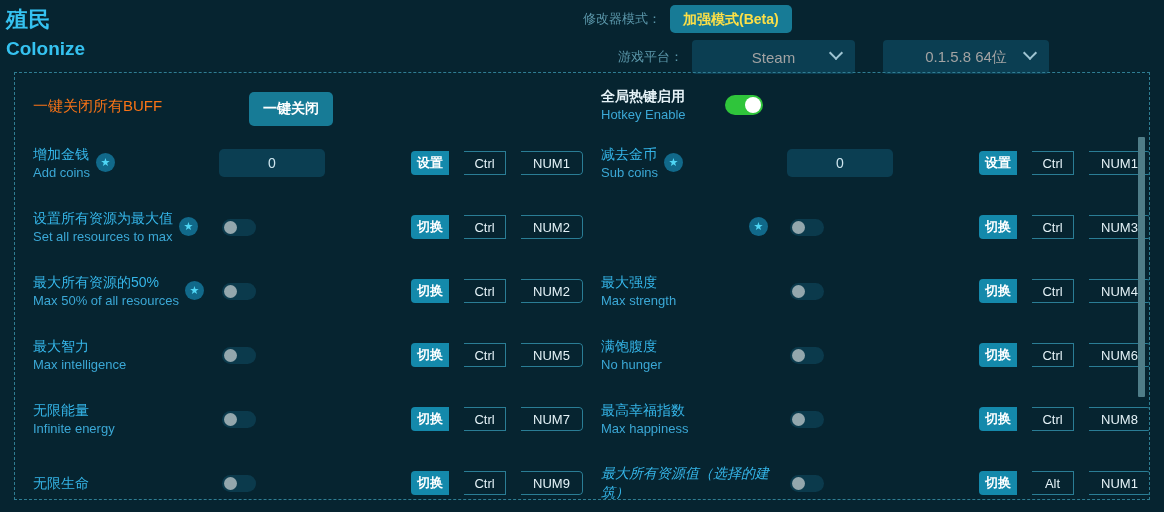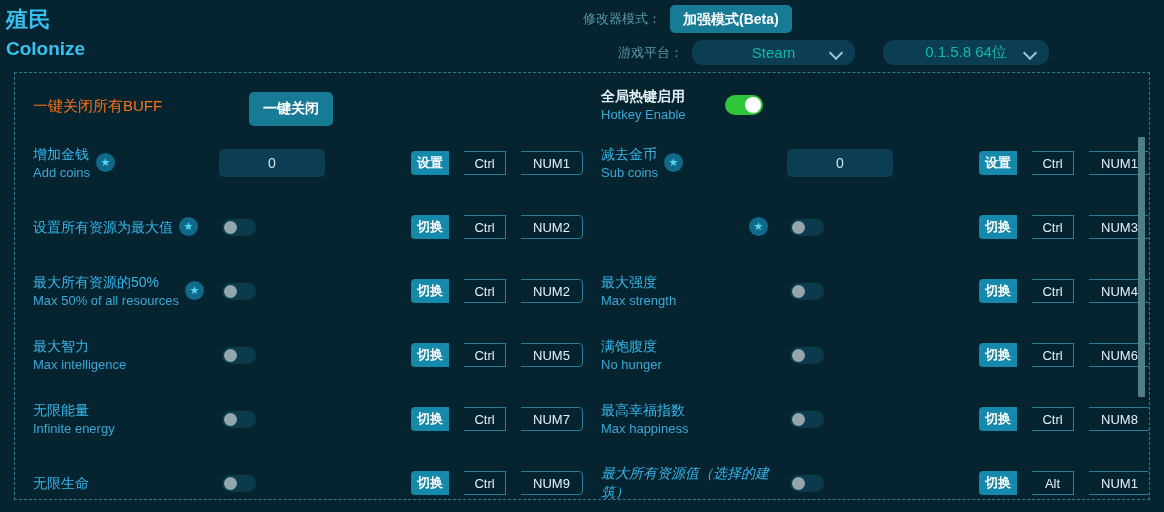--- a/index.html
+++ b/index.html
@@ -58,40 +58,40 @@
 
   .hdr-label {
     font-size: 13px;
     color: #5b97aa;
     margin-right: 9px;
     white-space: nowrap;
   }
 
   .mode-btn {
     background: #177b96;
-    color: #ffffff;
+    color: #fde047;
     font-size: 14px;
     font-weight: bold;
     border: none;
     border-radius: 5px;
     padding: 6px 13px;
     cursor: pointer;
     line-height: 16px;
   }
 
   .dropdown {
     position: relative;
     background: #0b3e52;
-    border-radius: 11px;
-    height: 25px;
+    border-radius: 4px;
+    height: 34px;
     display: flex;
     align-items: center;
     justify-content: center;
     cursor: pointer;
-    color: #14b8a6;
+    color: #a3a3a3;
     font-size: 15px;
   }
   .dd-platform { width: 163px; margin-left: 0px; }
   .dd-version  { width: 166px; margin-left: 28px; }
 
   .dropdown .caret {
     position: absolute;
     right: 14px;
     top: 9px;
     width: 11px;
@@ -385,20 +385,21 @@
                 <div class="hk-action">设置</div>
                 <div class="hk-key">Ctrl</div>
                 <div class="hk-key last">NUM1</div>
               </div>
             </div>
           </div>
           <div class="row col-l" style="top: 122px;">
             <div class="cell">
               <div class="labels">
                 <div class="lbl-cn">设置所有资源为最大值</div>
+                <div class="lbl-en">Set all resources to max</div>
               </div>
               <div class="star" style="left: 164px; top: 22px;">★</div>
               <div class="toggle" style="left: 207px; top: 24px;">
                 <div class="knob"></div>
               </div>
               <div class="hotkey" style="left: 396px; top: 20px;">
                 <div class="hk-action">切换</div>
                 <div class="hk-key">Ctrl</div>
                 <div class="hk-key last">NUM2</div>
               </div>

